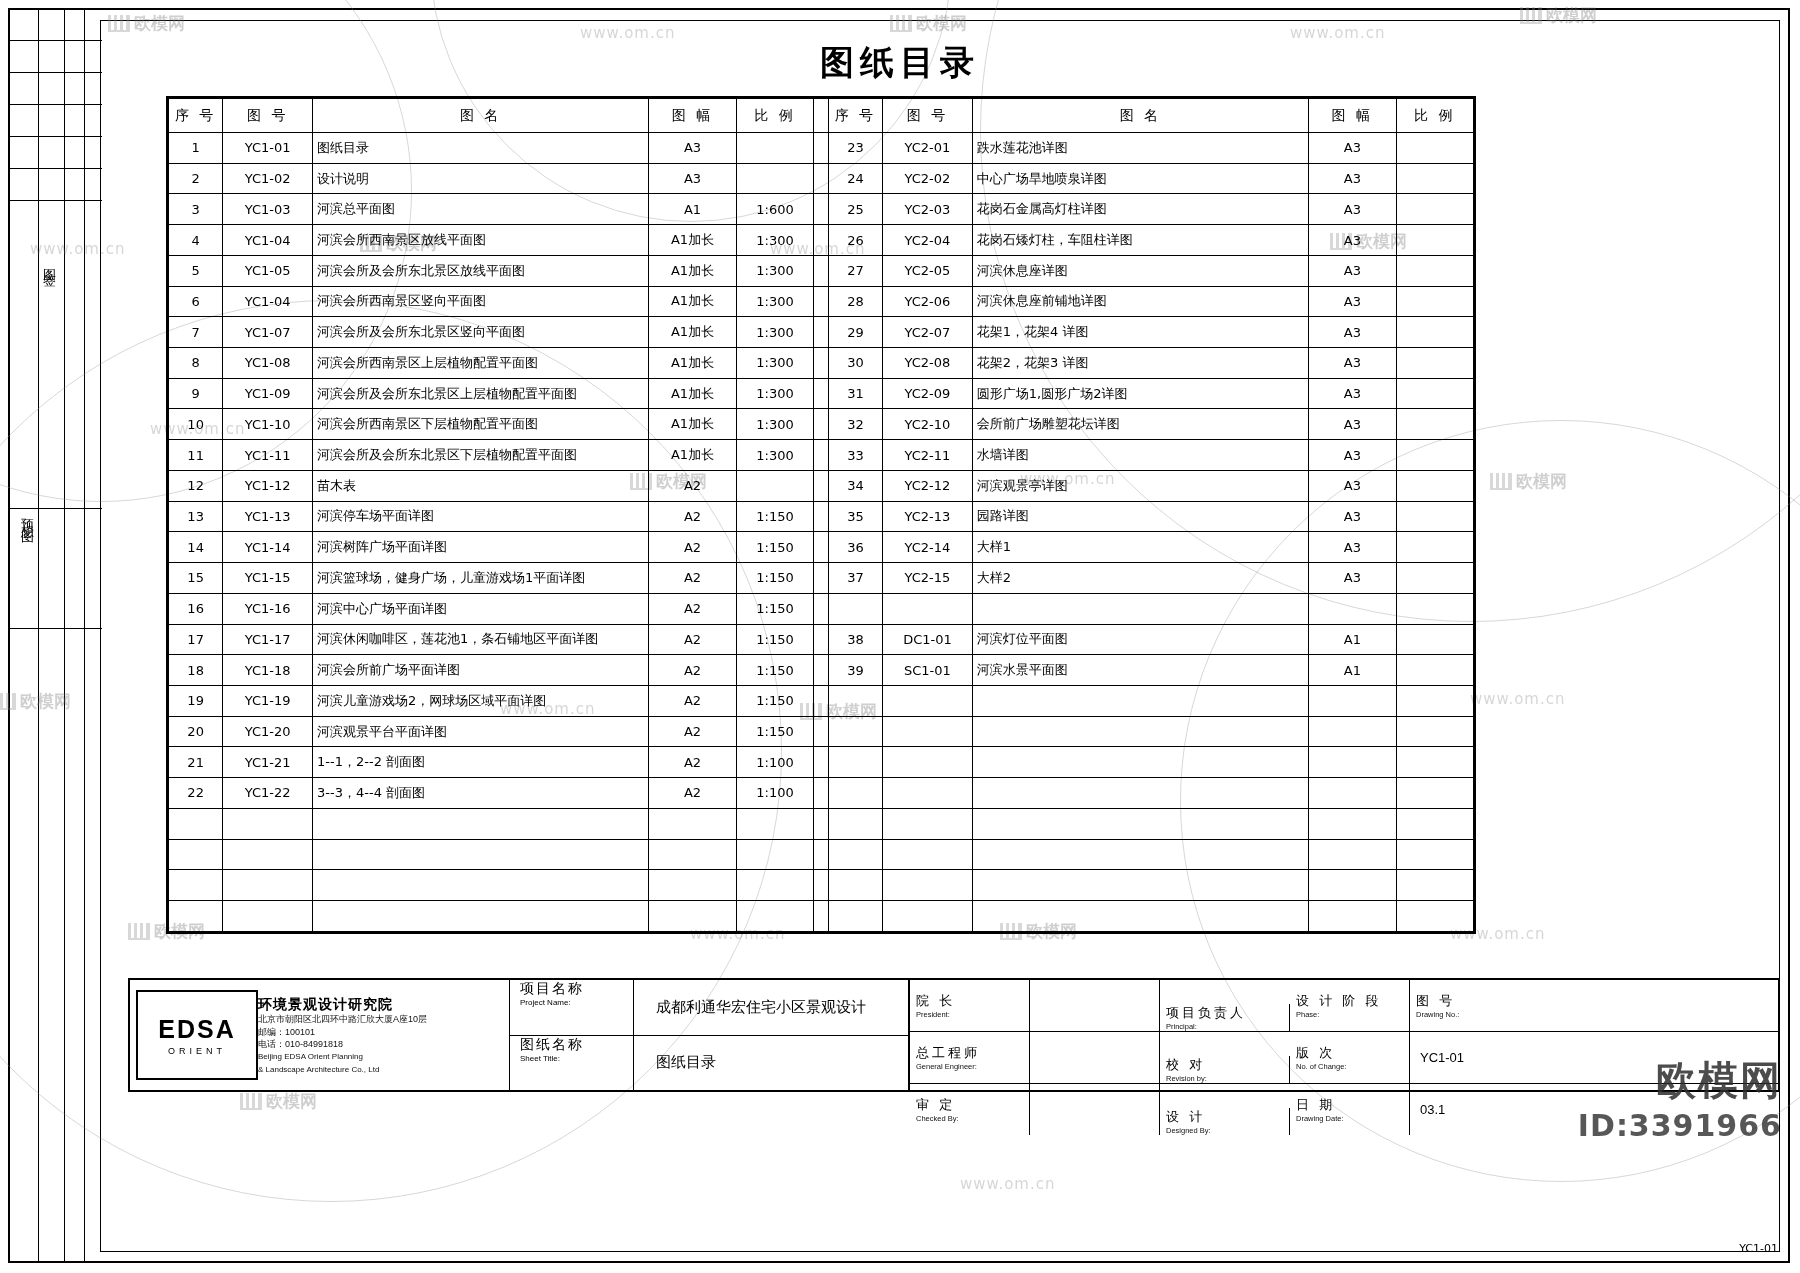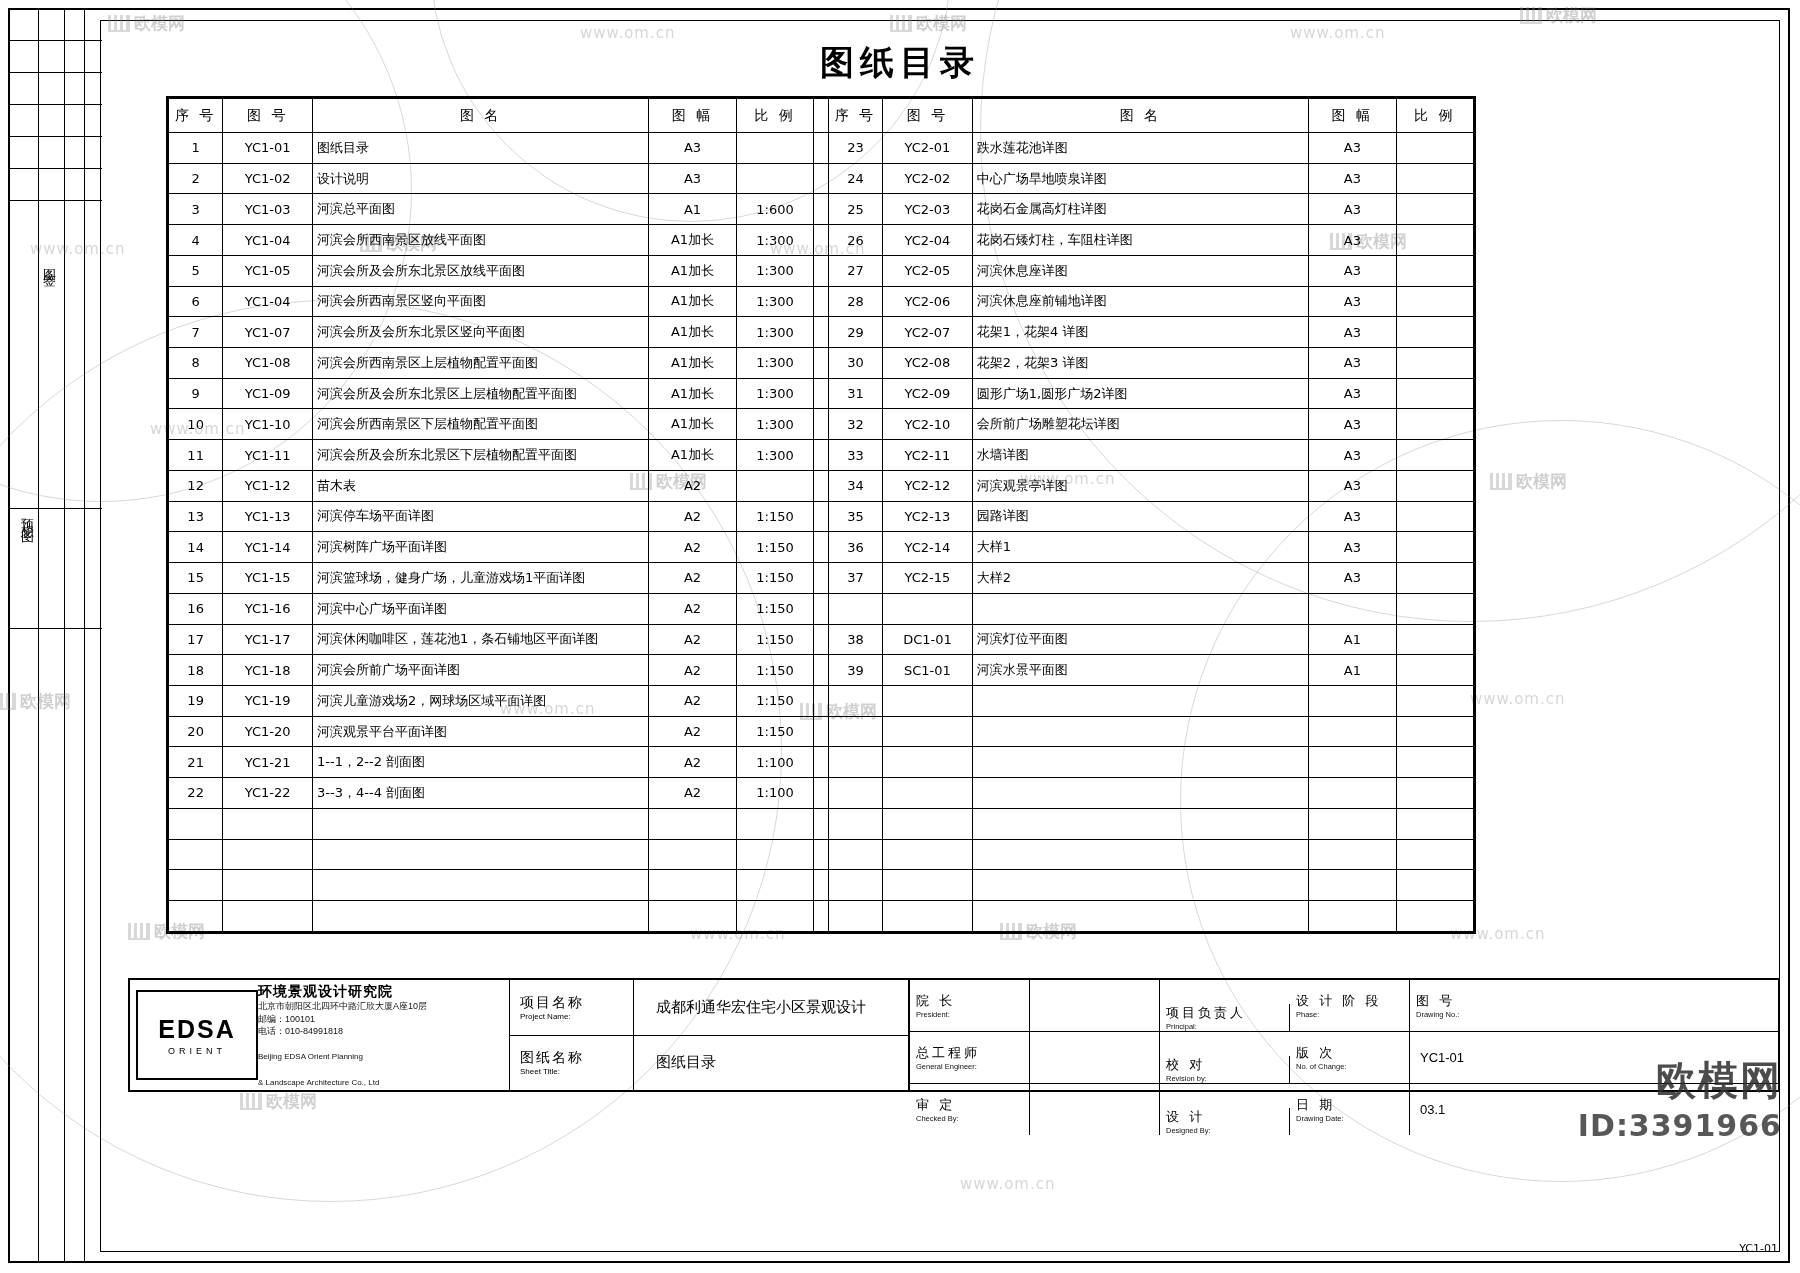--- a/index.html
+++ b/index.html
@@ -207,21 +207,21 @@
     font-family: "DejaVu Sans", sans-serif;
   }
   .tb-logo-txt .ln {
     font-size: 9px;
     color: #111;
     font-family: Liberation Sans, sans-serif;
   }
   .tb-logo-txt .en {
     font-size: 8px;
     color: #111;
-    margin-top: 15px;
+    margin-top: 2px;
   }
 
   .tb-project {
     width: 400px;
     border-right: 2px solid #000;
     box-sizing: border-box;
     display: flex;
     flex-direction: column;
   }
   .tb-prow {
@@ -233,21 +233,20 @@
   }
   .tb-prow:last-child { border-bottom: none; }
   .tb-lbl {
     width: 124px;
     padding-left: 10px;
     box-sizing: border-box;
     border-right: 1px solid #000;
     height: 100%;
     display: flex;
     flex-direction: column;
-    justify-content: center;
   }
   .tb-lbl .cn { font-size: 14px; letter-spacing: 2px; font-family: "DejaVu Sans", sans-serif;}
   .tb-lbl .en { font-size: 8px; }
   .tb-val {
     flex: 1;
     padding-left: 22px;
     font-size: 15px;
     font-family: "DejaVu Sans", sans-serif;
   }
 

